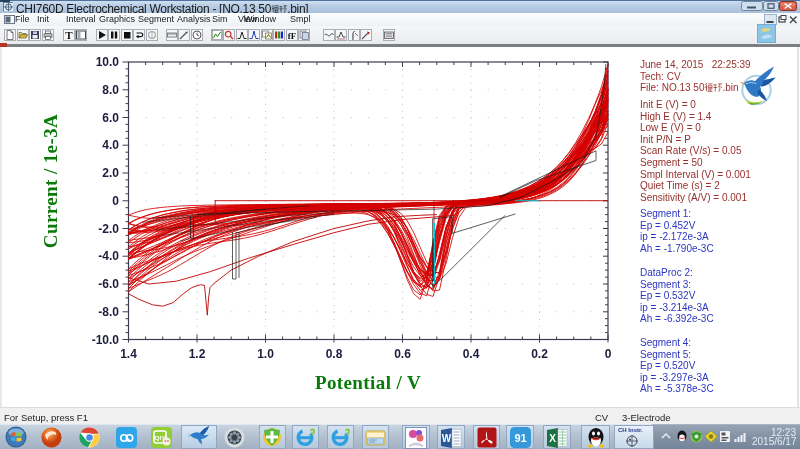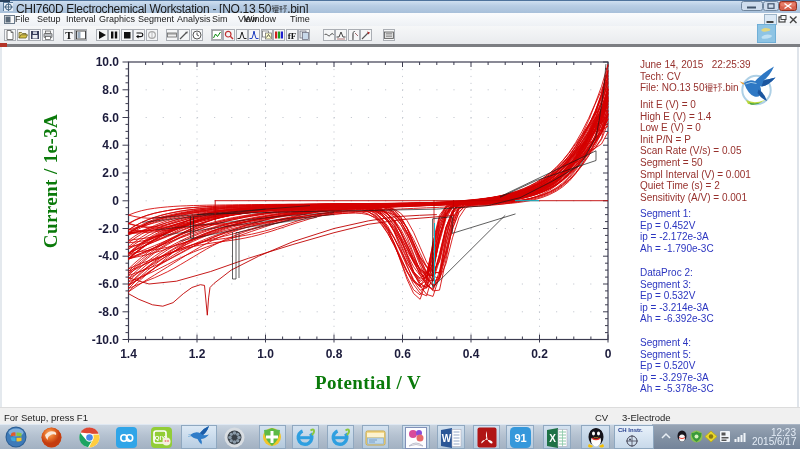--- a/index.html
+++ b/index.html
@@ -46,29 +46,29 @@
  <rect x="22.5" y="0.5" width="15" height="9" rx="2" fill="#cfdded" stroke="#70869e"></rect>
  <rect x="38.5" y="0.5" width="17" height="9" rx="2" fill="#d6604c" stroke="#8e3021"></rect>
  <rect x="39.5" y="1.5" width="15" height="4" rx="2" fill="#e8836f" opacity="0.8"></rect>
  <rect x="6" y="5.5" width="9" height="2" fill="#41546b"></rect>
  <rect x="27" y="2.8" width="6" height="4.5" fill="none" stroke="#41546b" stroke-width="1.2"></rect>
  <path d="M43.5 2.5 L50.5 7.5 M50.5 2.5 L43.5 7.5" stroke="#fff" stroke-width="1.4"></path>
 </svg>
 
 <div id="menubar">
  <span style="left:15px">File</span>
-    <span style="left:37px">Setup</span>
+    <span style="left:37px">Init</span>
  <span style="left:66px">Interval</span>
     <span style="left:99px">Graphics</span>
  <span style="left:138px">Segment</span>
     <span style="left:177px">Analysis</span>
  <span style="left:212px">Sim</span>
     <span style="left:238px">View</span>
  <span style="left:244px">Window</span>
-    <span style="left:290px">Time</span>
+    <span style="left:290px">Smpl</span>
 </div>
 <svg class="abs" style="left:4px;top:15px" width="11" height="9" xmlns="http://www.w3.org/2000/svg">
  <rect x="0.5" y="0.5" width="10" height="8" fill="#f8f8f8" stroke="#6a7a8a"></rect>
  <rect x="1.5" y="1.5" width="5" height="6" fill="#5a6a7a"></rect>
 </svg>
 
 <svg class="abs" style="left:764px;top:14px" width="34" height="11" xmlns="http://www.w3.org/2000/svg">
  <rect x="0.5" y="0.5" width="12" height="10" fill="#dce9f5" stroke="#9db4c8"></rect>
  <rect x="2.5" y="7" width="7" height="2" fill="#444"></rect>
  <rect x="15" y="3" width="6" height="5" fill="none" stroke="#444" stroke-width="1.2"></rect>

